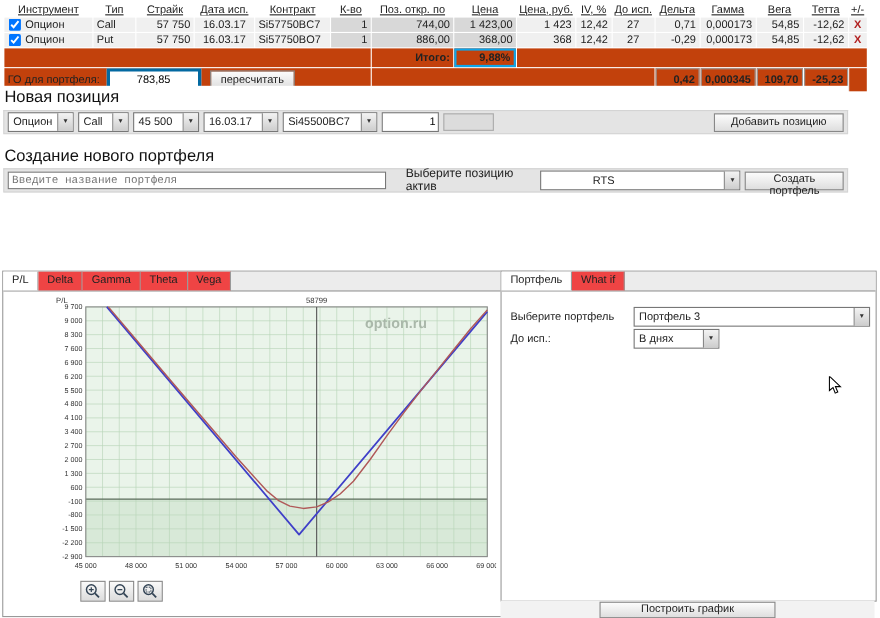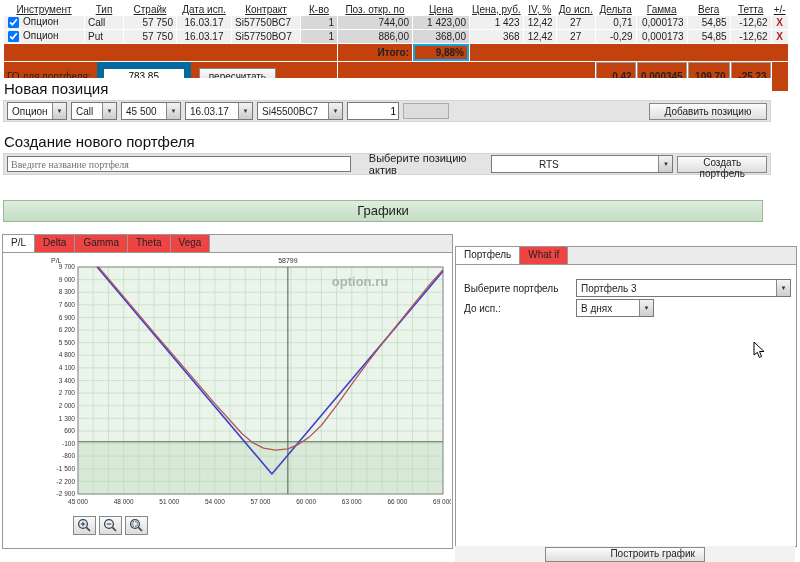--- a/index.html
+++ b/index.html
@@ -13,57 +13,57 @@
   tr.datarow td{background:#f0f0f0;}
   tr.datarow td.hl{background:#d8d8d8;}
   tr.wrow td{background:#c2410c;}
   .r{text-align:right;} .c{text-align:center;}
   td.x{color:#b22222;font-weight:bold;text-align:center;cursor:pointer;padding:0 1px;}
   .pctbox{border:2px solid #0ea5e9;font-weight:bold;}
   td.gbox{border:1px solid #999;font-weight:bold;text-align:right;background:#fff;}
   .bold{font-weight:bold;}
   .cb{margin:0 3px 0 0;vertical-align:middle;transform:scale(.85);}
 
-  .go-input{width:76px;height:13px;border:7px solid #0369a1;font-size:10px;text-align:center;font-family:inherit;margin:0 8px 0 6px;}
+  .go-input{width:76px;height:13px;border:3px solid #0369a1;font-size:10px;text-align:center;font-family:inherit;margin:0 8px 0 6px;}
   .btn{border:1px solid #888;background:linear-gradient(#fcfcfc,#dedede);font-size:10px;font-family:inherit;
        height:17px;padding:0 9px;cursor:pointer;color:#222;}
 
   
   .sec-h{position:absolute;left:3px;width:766px;font-size:15px;color:#111;border-bottom:1px solid #ccc;padding:2px 1px 3px;background:#fff;}
   .ctrl-row{position:absolute;left:3px;width:760px;height:20px;background:#e4e4e4;border:1px solid #d4d4d4;
             display:flex;align-items:center;gap:4px;padding:0 3px;}
   .sel{display:inline-flex;align-items:center;height:16px;border:1px solid #777;background:#fff;font-size:10px;cursor:pointer;}
   .sel .txt{padding:0 4px;flex:1;white-space:nowrap;overflow:hidden;}
   .sel .arr{width:13px;align-self:stretch;display:flex;align-items:center;justify-content:center;
             background:linear-gradient(#f3f3f3,#cdcdcd);border-left:1px solid #888;font-size:6px;color:#333;}
   .qty-input{width:46px;height:14px;border:1px solid #777;font-size:10px;text-align:right;font-family:inherit;}
   .ghost{width:44px;height:14px;border:1px solid #aaa;background:#dcdcdc;}
   .ml-auto{margin-left:auto;}
-  .name-input{width:386px;height:14px;border:1px solid #777;font-size:10px;font-family:Liberation Serif, serif;padding:0 3px;}
+  .name-input{width:386px;height:14px;border:1px solid #777;font-size:10px;font-family:Liberation Mono, monospace;padding:0 3px;}
   .asset-label{margin-left:14px;margin-right:6px;}
 
   
   .charts-bar{position:absolute;left:3px;top:200px;width:758px;height:20px;border:1px solid #9ab89a;
               background:linear-gradient(#ddeedd,#c3ddc3);text-align:center;line-height:20px;font-size:13px;color:#222;}
   .panel{position:absolute;background:#fff;border:1px solid #999;}
-  #left-panel{left:2px;top:234px;width:449px;height:313px;}
+  #left-panel{left:2px;top:246px;width:449px;height:313px;padding-left:42px;}
   #right-panel{left:455px;top:246px;width:340px;height:299px;}
   .tabs{position:absolute;left:0;top:0;right:0;height:17px;border-bottom:1px solid #999;background:#ececec;display:flex;}
   .tab{padding:0 8px;font-size:10px;line-height:16px;border-right:1px solid #999;background:#ef4444;cursor:pointer;color:#222;}
   .tab.active{background:#fff;}
   #chart-svg{position:absolute;left:0;top:18px;}
   .zoom-row{position:absolute;left:70px;top:281px;display:flex;gap:3px;}
   .zbtn{width:23px;height:19px;border:1px solid #888;background:linear-gradient(#fafafa,#dcdcdc);
         display:flex;align-items:center;justify-content:center;padding:0;cursor:pointer;}
 
   .rp-label{position:absolute;font-size:10px;color:#222;}
   .rp-sel{position:absolute;}
   #build-row{position:absolute;left:455px;top:546px;width:340px;height:16px;background:#f2f2f2;
              display:flex;align-items:center;justify-content:center;}
-  #build-btn{width:160px;height:15px;line-height:12px;text-align:right;}
+  #build-btn{width:160px;height:15px;line-height:12px;}
 
   #cursor{position:absolute;left:753px;top:342px;pointer-events:none;}
 </style>
 </head>
 <body>
 
 <div class="page">
 
   <table class="pos">
     <colgroup>
@@ -192,21 +192,20 @@
   <div class="ctrl-row" style="top:153px;">
     <input class="name-input" placeholder="Введите название портфеля" style="">
     <span class="asset-label">Выберите позицию актив</span>
     <div class="sel" style="width:158px;padding-left:43px;">
         <span class="txt">RTS</span>
         <span class="arr">▼</span>
       </div>
     <button class="btn ml-auto" style="width:100px;">Создать портфель</button>
   </div>
 
-  <div class="charts-bar">Графики</div>
 
   <div class="panel" id="left-panel">
     <div class="tabs">
       <div class="tab active">P/L</div>
       <div class="tab">Delta</div>
       <div class="tab">Gamma</div>
       <div class="tab">Theta</div>
       <div class="tab">Vega</div>
     </div>
     <svg id="chart-svg" width="448" height="258">

